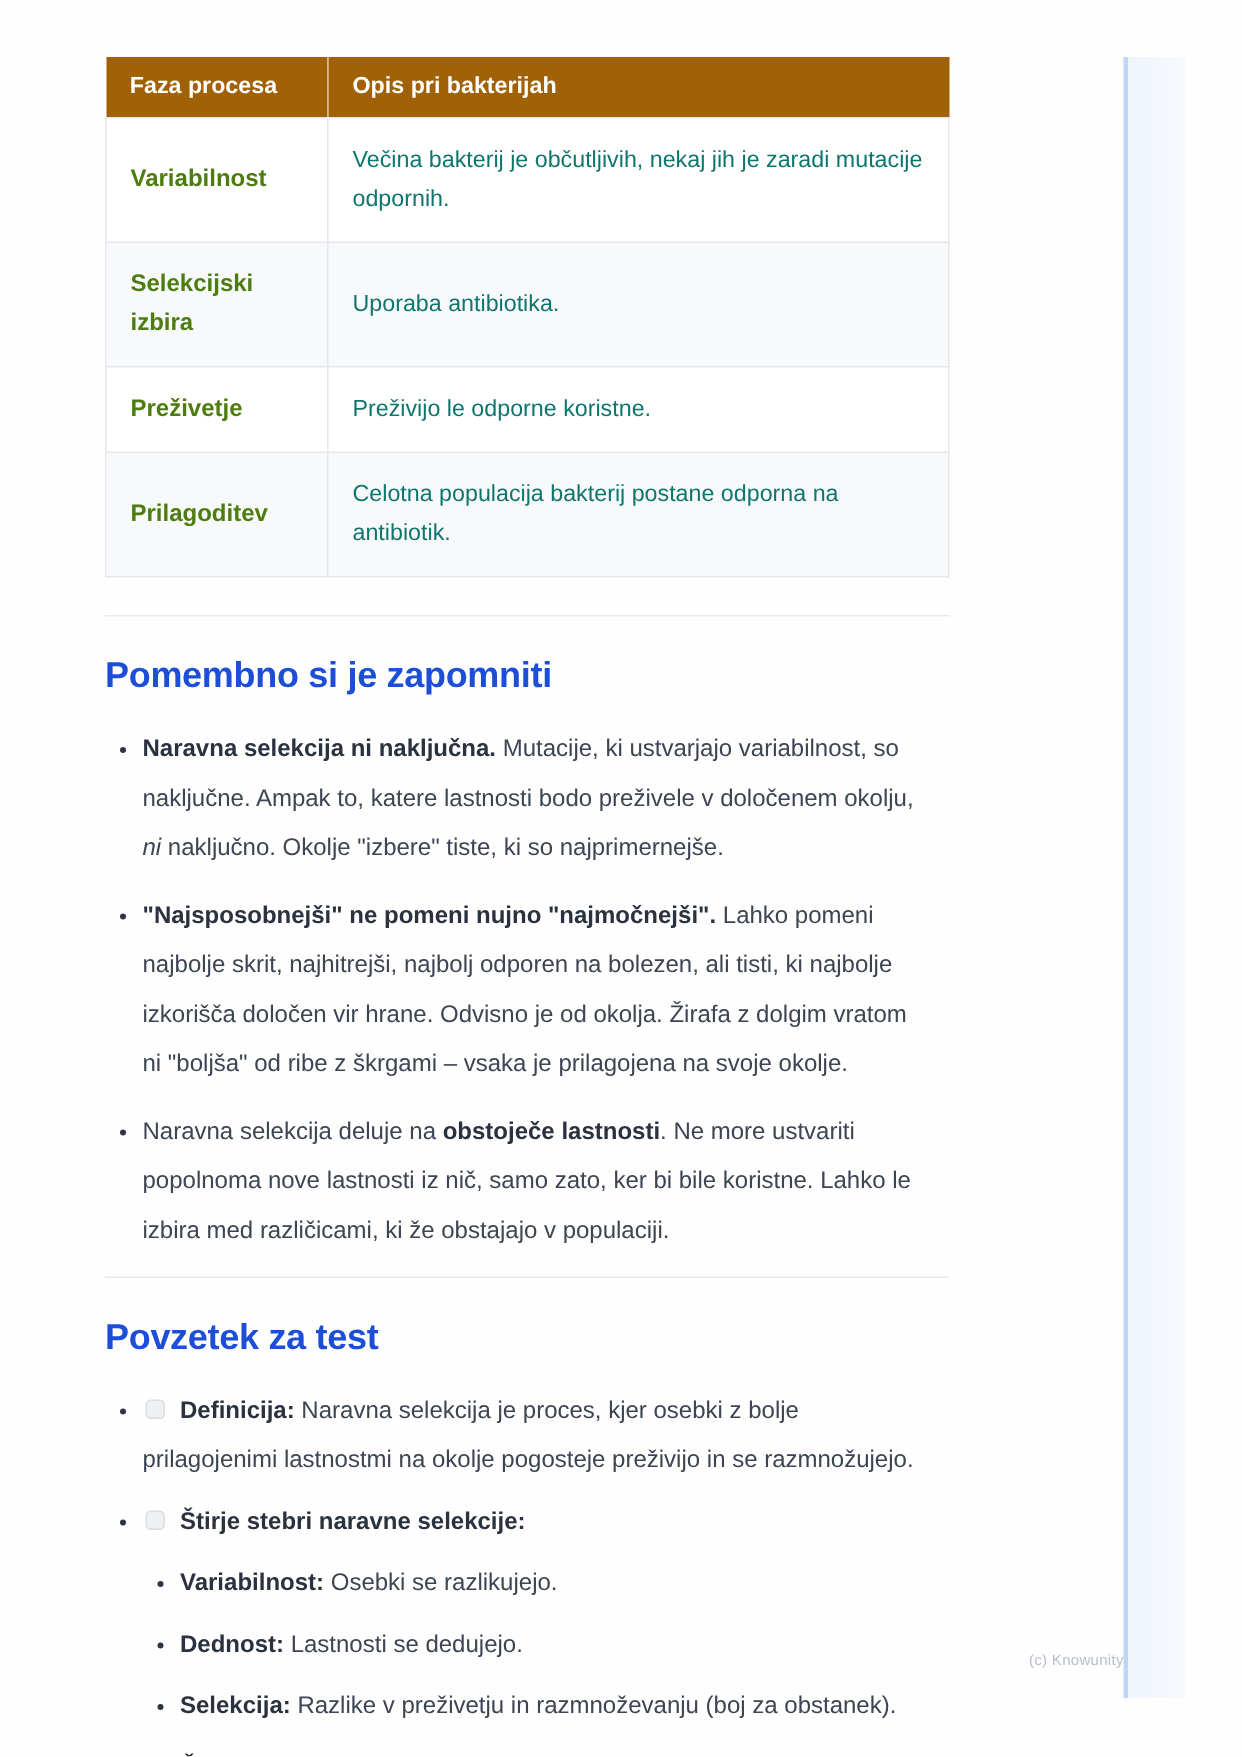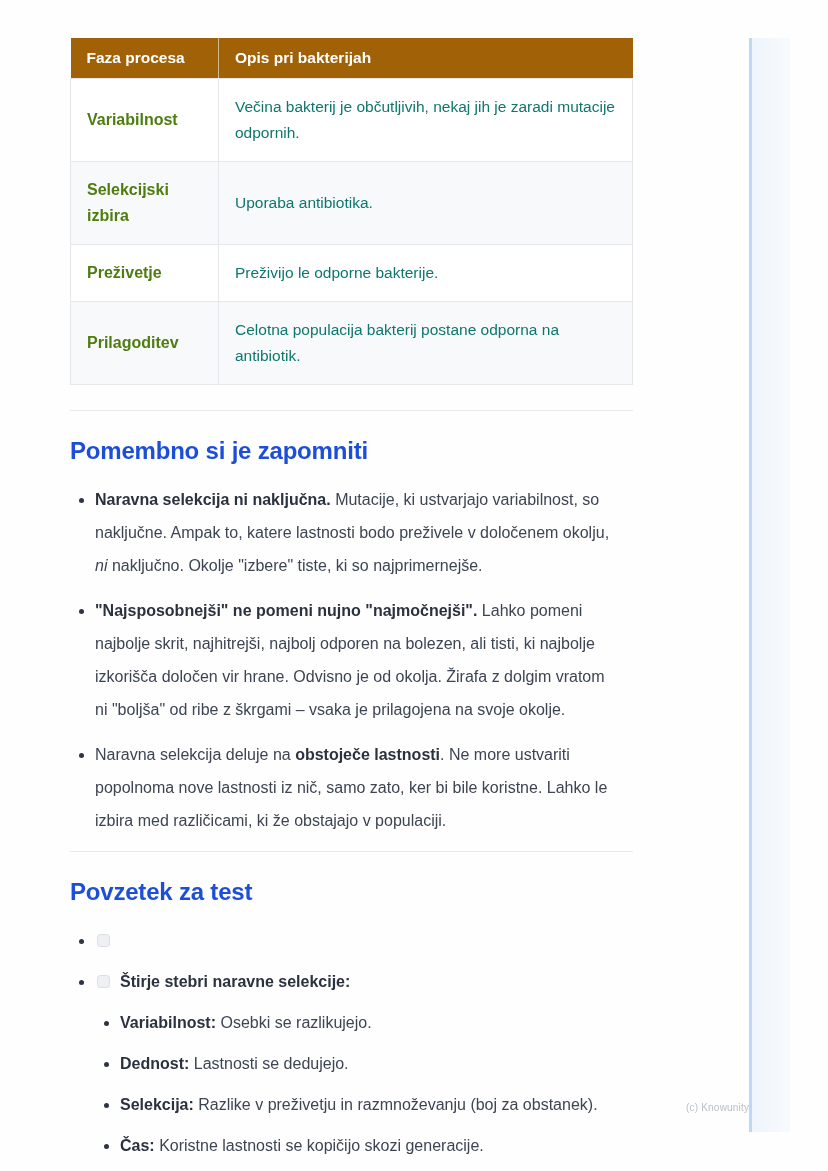--- a/index.html
+++ b/index.html
@@ -147,21 +147,21 @@
             <td class="desc">Večina bakterij je občutljivih, nekaj jih je zaradi mutacije odpornih.</td>
           </tr>
 
           <tr>
             <td class="phase">Selekcijski izbira</td>
             <td class="desc">Uporaba antibiotika.</td>
           </tr>
 
           <tr>
             <td class="phase">Preživetje</td>
-            <td class="desc">Preživijo le odporne bakterije.</td>
+            <td class="desc">Preživijo le odporne koristne.</td>
           </tr>
 
 
           <tr>
             <td class="phase">Prilagoditev</td>
             <td class="desc">Celotna populacija bakterij postane odporna na antibiotik.</td>
           </tr>
         </tbody>
     </table>
 
@@ -177,21 +177,21 @@
 
         <li><span><span class="seg-n">Naravna selekcija deluje na </span><span class="seg-b">obstoječe lastnosti</span><span class="seg-n">. Ne more ustvariti popolnoma nove lastnosti iz nič, samo zato, ker bi bile koristne. Lahko le izbira med različicami, ki že obstajajo v populaciji.</span></span></li>
       </ul>
 
     <hr class="divider divider-2">
 
     <h2 class="section-title">Povzetek za test</h2>
 
     <ul class="bullets checklist">
       <li>
-        <span class="checkbox"></span>
+        <span class="checkbox"></span><span><span class="seg-b">Definicija:</span><span class="seg-n"> Naravna selekcija je proces, kjer osebki z bolje prilagojenimi lastnostmi na okolje pogosteje preživijo in se razmnožujejo.</span></span>
       </li>
       <li>
         <span class="checkbox"></span><span><span class="seg-b">Štirje stebri naravne selekcije:</span></span>
         <ul class="sub-bullets">
 
             <li><span><span class="seg-b">Variabilnost:</span><span class="seg-n"> Osebki se razlikujejo.</span></span></li>
 
             <li><span><span class="seg-b">Dednost:</span><span class="seg-n"> Lastnosti se dedujejo.</span></span></li>
 
             <li><span><span class="seg-b">Selekcija:</span><span class="seg-n"> Razlike v preživetju in razmnoževanju (boj za obstanek).</span></span></li>

